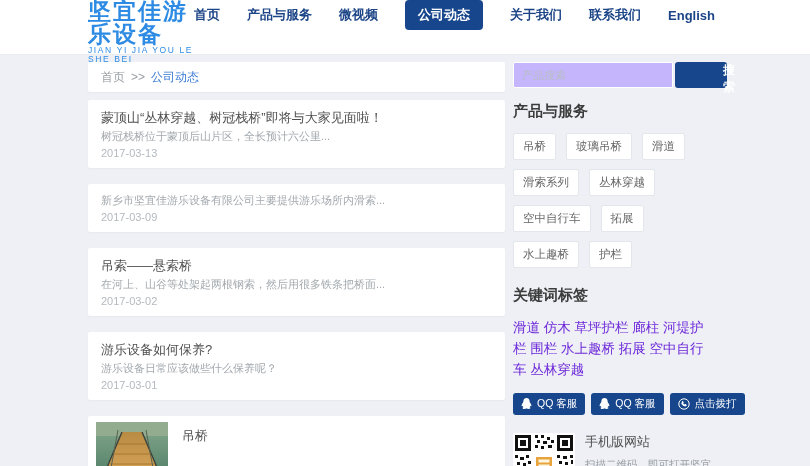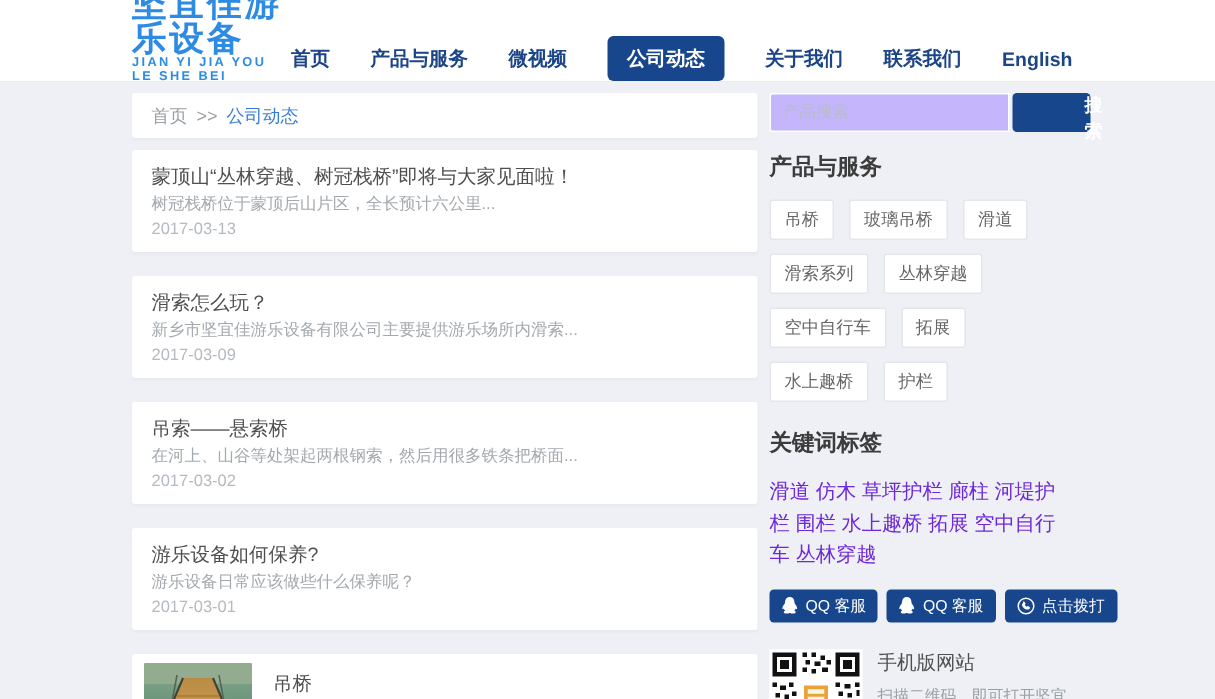--- a/index.html
+++ b/index.html
@@ -1,24 +1,24 @@
 <!DOCTYPE html>
 <html><head>
 <meta charset="utf-8">
 <style>
   * { margin:0; padding:0; box-sizing:border-box; }
   html,body { width:810px; height:466px; overflow:hidden; }
   body { background:#eef0f5; font-family:"Liberation Sans","DejaVu Sans",sans-serif; color:#555; }
 
   
-  .header { background:#fff; height:55px; display:flex; align-items:flex-end; justify-content:space-between;
+  .header { background:#fff; height:55px; display:flex; align-items:flex-start; justify-content:space-between;
             padding:0 95px 0 88px; border-bottom:1px solid #e9ebee; }
   .logo { display:flex; flex-direction:column; line-height:1; cursor:pointer; }
   .logo-title { color:#2e8be4; font-size:23px; font-weight:bold; letter-spacing:2px; }
-  .logo-sub { color:#2e8be4; font-size:8.5px; font-weight:bold; letter-spacing:1.6px; margin-top:0; }
+  .logo-sub { color:#2e8be4; font-size:8.5px; font-weight:normal; letter-spacing:1.6px; margin-top:0; }
   .nav { display:flex; align-items:center; gap:27px; }
   .nav-item { font-size:13px; font-weight:bold; color:#1c4587; text-decoration:none; cursor:pointer; white-space:nowrap; }
   .nav-item.active { background:#17468c; color:#fff; padding:6px 13px; border-radius:4px; }
 
   
   .container { display:flex; width:630px; margin:7px 0 0 88px; align-items:flex-start; }
   .col-left { width:417px; }
   .col-right { width:205px; margin-left:8px; }
 
   
@@ -91,21 +91,20 @@
       <a class="crumb-current">公司动态</a>
     </div>
 
     <div class="card news-card">
       <div class="news-title">蒙顶山“丛林穿越、树冠栈桥”即将与大家见面啦！</div>
       <div class="news-summary">树冠栈桥位于蒙顶后山片区，全长预计六公里...</div>
       <div class="news-date">2017-03-13</div>
     </div>
 
     <div class="card news-card">
-      <div class="news-title">滑索怎么玩？</div>
       <div class="news-summary">新乡市坚宜佳游乐设备有限公司主要提供游乐场所内滑索...</div>
       <div class="news-date">2017-03-09</div>
     </div>
 
     <div class="card news-card">
       <div class="news-title">吊索——悬索桥</div>
       <div class="news-summary">在河上、山谷等处架起两根钢索，然后用很多铁条把桥面...</div>
       <div class="news-date">2017-03-02</div>
     </div>
 

